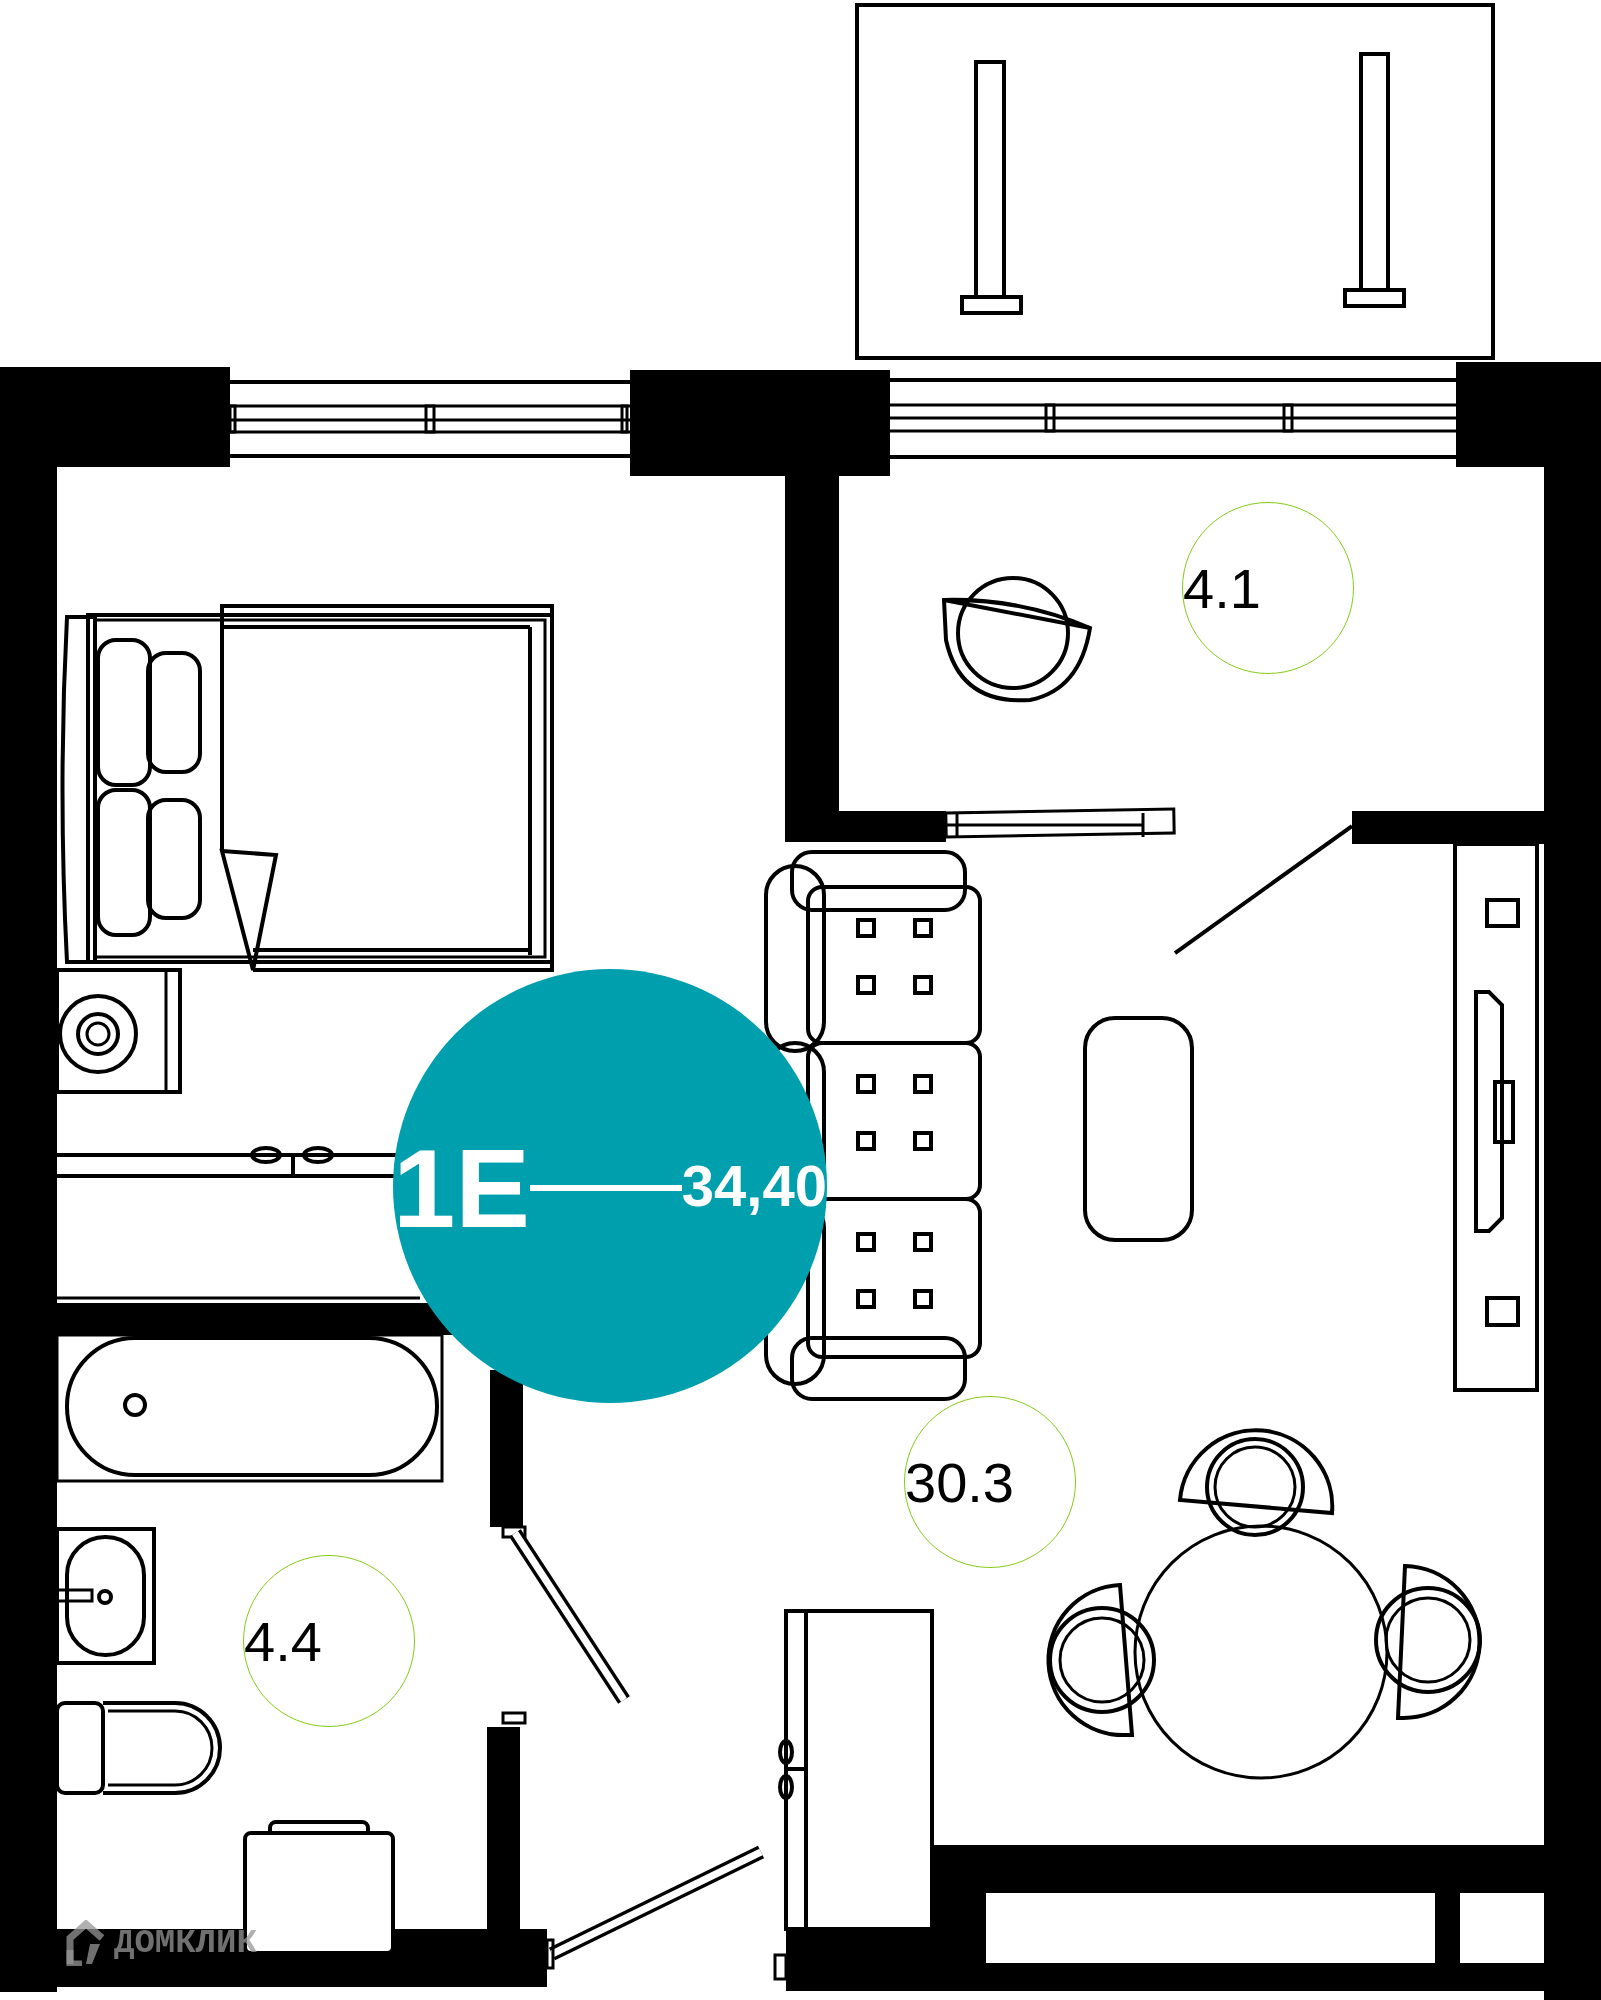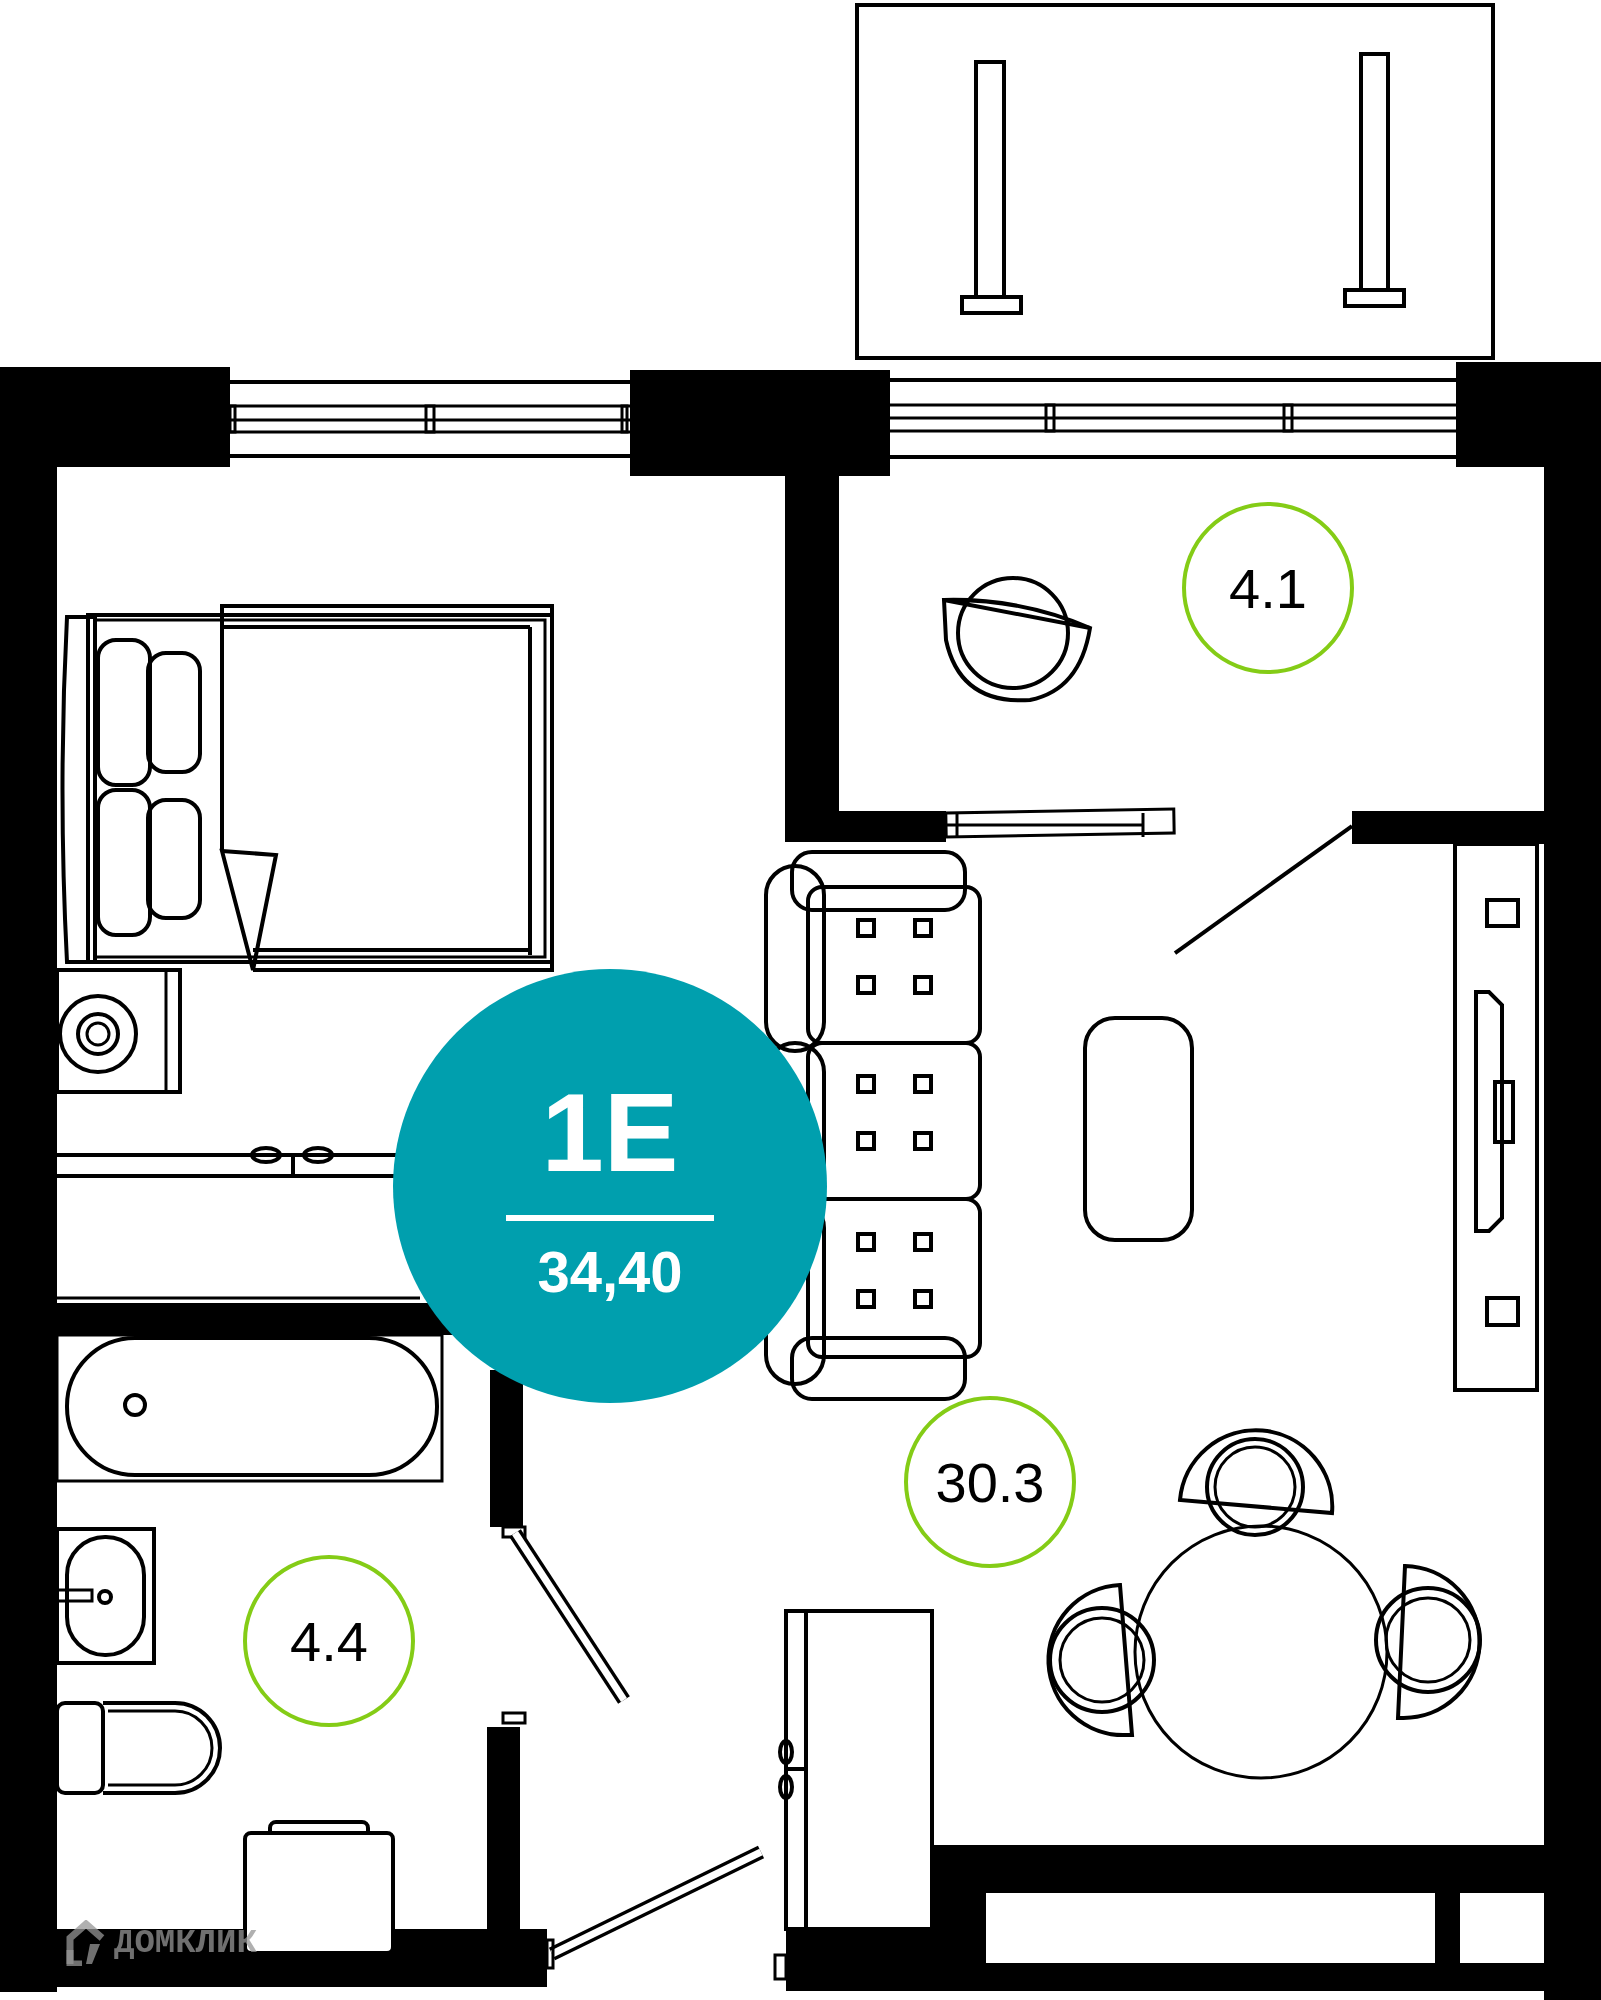--- a/index.html
+++ b/index.html
@@ -2,23 +2,23 @@
 <html><head>
 <meta charset="utf-8">
 <style>
   html, body { margin: 0; padding: 0; background: #ffffff; }
   body { width: 1601px; height: 2000px; overflow: hidden; position: relative; font-family: "Liberation Sans", sans-serif; }
   #plan { position: absolute; left: 0; top: 0; width: 1601px; height: 2000px; }
   .wall { fill: #000; }
   .line { fill: none; stroke: #000; stroke-width: 4; }
   .thin { fill: none; stroke: #000; stroke-width: 3; }
   .fillw { fill: #fff; stroke: #000; stroke-width: 4; }
-  .area-label { position: absolute; width: 172px; height: 172px; border: 4px solid #84cc16; border-radius: 50%; box-sizing: border-box;
-    display: flex; align-items: center; justify-content: center; font-family: "Liberation Sans", sans-serif; font-size: 56px; color: #000; background: transparent; }
-  .badge { position: absolute; border-radius: 50%; display: flex; flex-direction: column; align-items: center; justify-content: center; color: #fff; font-family: "Liberation Sans", sans-serif; }
+  .area-label { position: absolute; width: 172px; height: 172px; border: 1px solid #84cc16; border-radius: 50%; box-sizing: border-box;
+    display: flex; align-items: center; font-family: "Liberation Sans", sans-serif; font-size: 56px; color: #000; background: transparent; }
+  .badge { position: absolute; border-radius: 50%; display: flex; flex-direction: row; align-items: center; justify-content: center; color: #fff; font-family: "Liberation Sans", sans-serif; }
   .badge .code { font-weight: bold; font-size: 112px; line-height: 1; margin-top: 6px; }
   .badge .sep { width: 208px; height: 6px; background: #fff; margin: 26px 0 22px 0; }
   .badge .area { font-weight: bold; font-size: 58px; line-height: 1; }
   .watermark { position: absolute; left: 66px; top: 1920px; display: flex; align-items: center; gap: 8px; color: rgba(150,150,150,0.75);
     font-family: Liberation Mono, monospace; font-weight: bold; font-size: 34px; letter-spacing: 0px; }
   .watermark svg { width: 40px; height: 46px; }
 </style>
 </head>
 <body>
 

